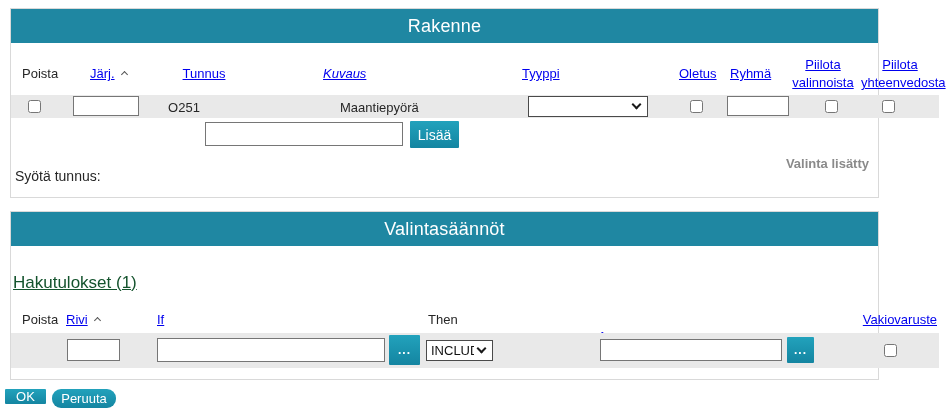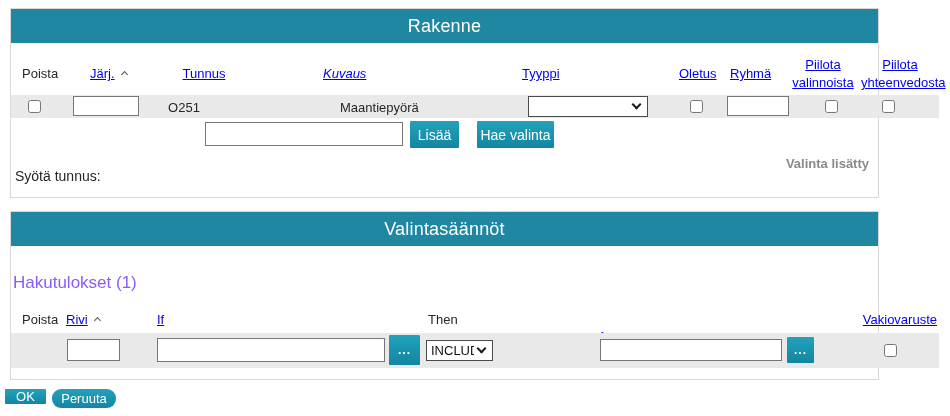--- a/index.html
+++ b/index.html
@@ -33,21 +33,21 @@
                  transform: rotate(45deg); pointer-events: none; }
 
   .btn { display: inline-block; border: none; cursor: pointer; color: #fff; text-align: center;
          font-family: "Liberation Sans", sans-serif; font-size: 14px;
          background: linear-gradient(#22a2bc, #1485a1); border-radius: 1px; }
   .btn-sm { font-size: 13px; }
   .btn-dots { font-weight: bold; letter-spacing: 1px; font-size: 12px; }
 
   .two-line-head { line-height: 18px; text-align: center; }
   .status-msg { color: #8a8a8a; font-weight: bold; font-size: 13px; }
-  .results-heading { color: #8b5cf6; font-size: 17px; font-weight: 400; }
+  .results-heading { color: #14532d; font-size: 17px; font-weight: 400; text-decoration: underline; }
   .hdr-label { font-size: 13px; }
 </style>
 </head>
 <body>
 
 <div class="panel" style="top:8px; height:190px;">
   <div class="panel-header">Rakenne</div>
 
   <div class="abs" style="top:46px; left:0; width:928px; height:38px;">
     <span class="abs hdr-label col-plain" style="left:11px; top:11px;">Poista</span>
@@ -82,21 +82,20 @@
     </div>
     <input type="checkbox" class="abs" style="left: 679px; top: 5px;">
     <input type="text" class="abs" style="left: 716px; top: 1px; width: 62px; height: 20px;" value="">
     <input type="checkbox" class="abs" style="left: 814px; top: 5px;">
     <input type="checkbox" class="abs" style="left: 871px; top: 5px;">
   </div>
 
   <span class="abs" style="left:4px; top:115px; font-size:14px;margin-top:44px;">Syötä tunnus:</span>
   <input type="text" class="abs" style="left: 194px; top: 113px; width: 198px; height: 24px;" value="">
   <button class="btn abs" style="left:399px; top:112px; width:49px; height:27px;">Lisää</button>
-  <button class="btn abs" style="left:466px; top:112px; width:77px; height:27px;">Hae valinta</button>
 
   <span class="abs status-msg" style="right:9px; top:147px;">Valinta lisätty</span>
 </div>
 
 <div class="panel" style="top:211px; height:169px;">
   <div class="panel-header">Valintasäännöt</div>
 
   <span class="abs results-heading" style="left:2px; top:61px;">Hakutulokset (1)</span>
 
   <div class="abs" style="top:96px; left:0; width:928px; height:24px;">

